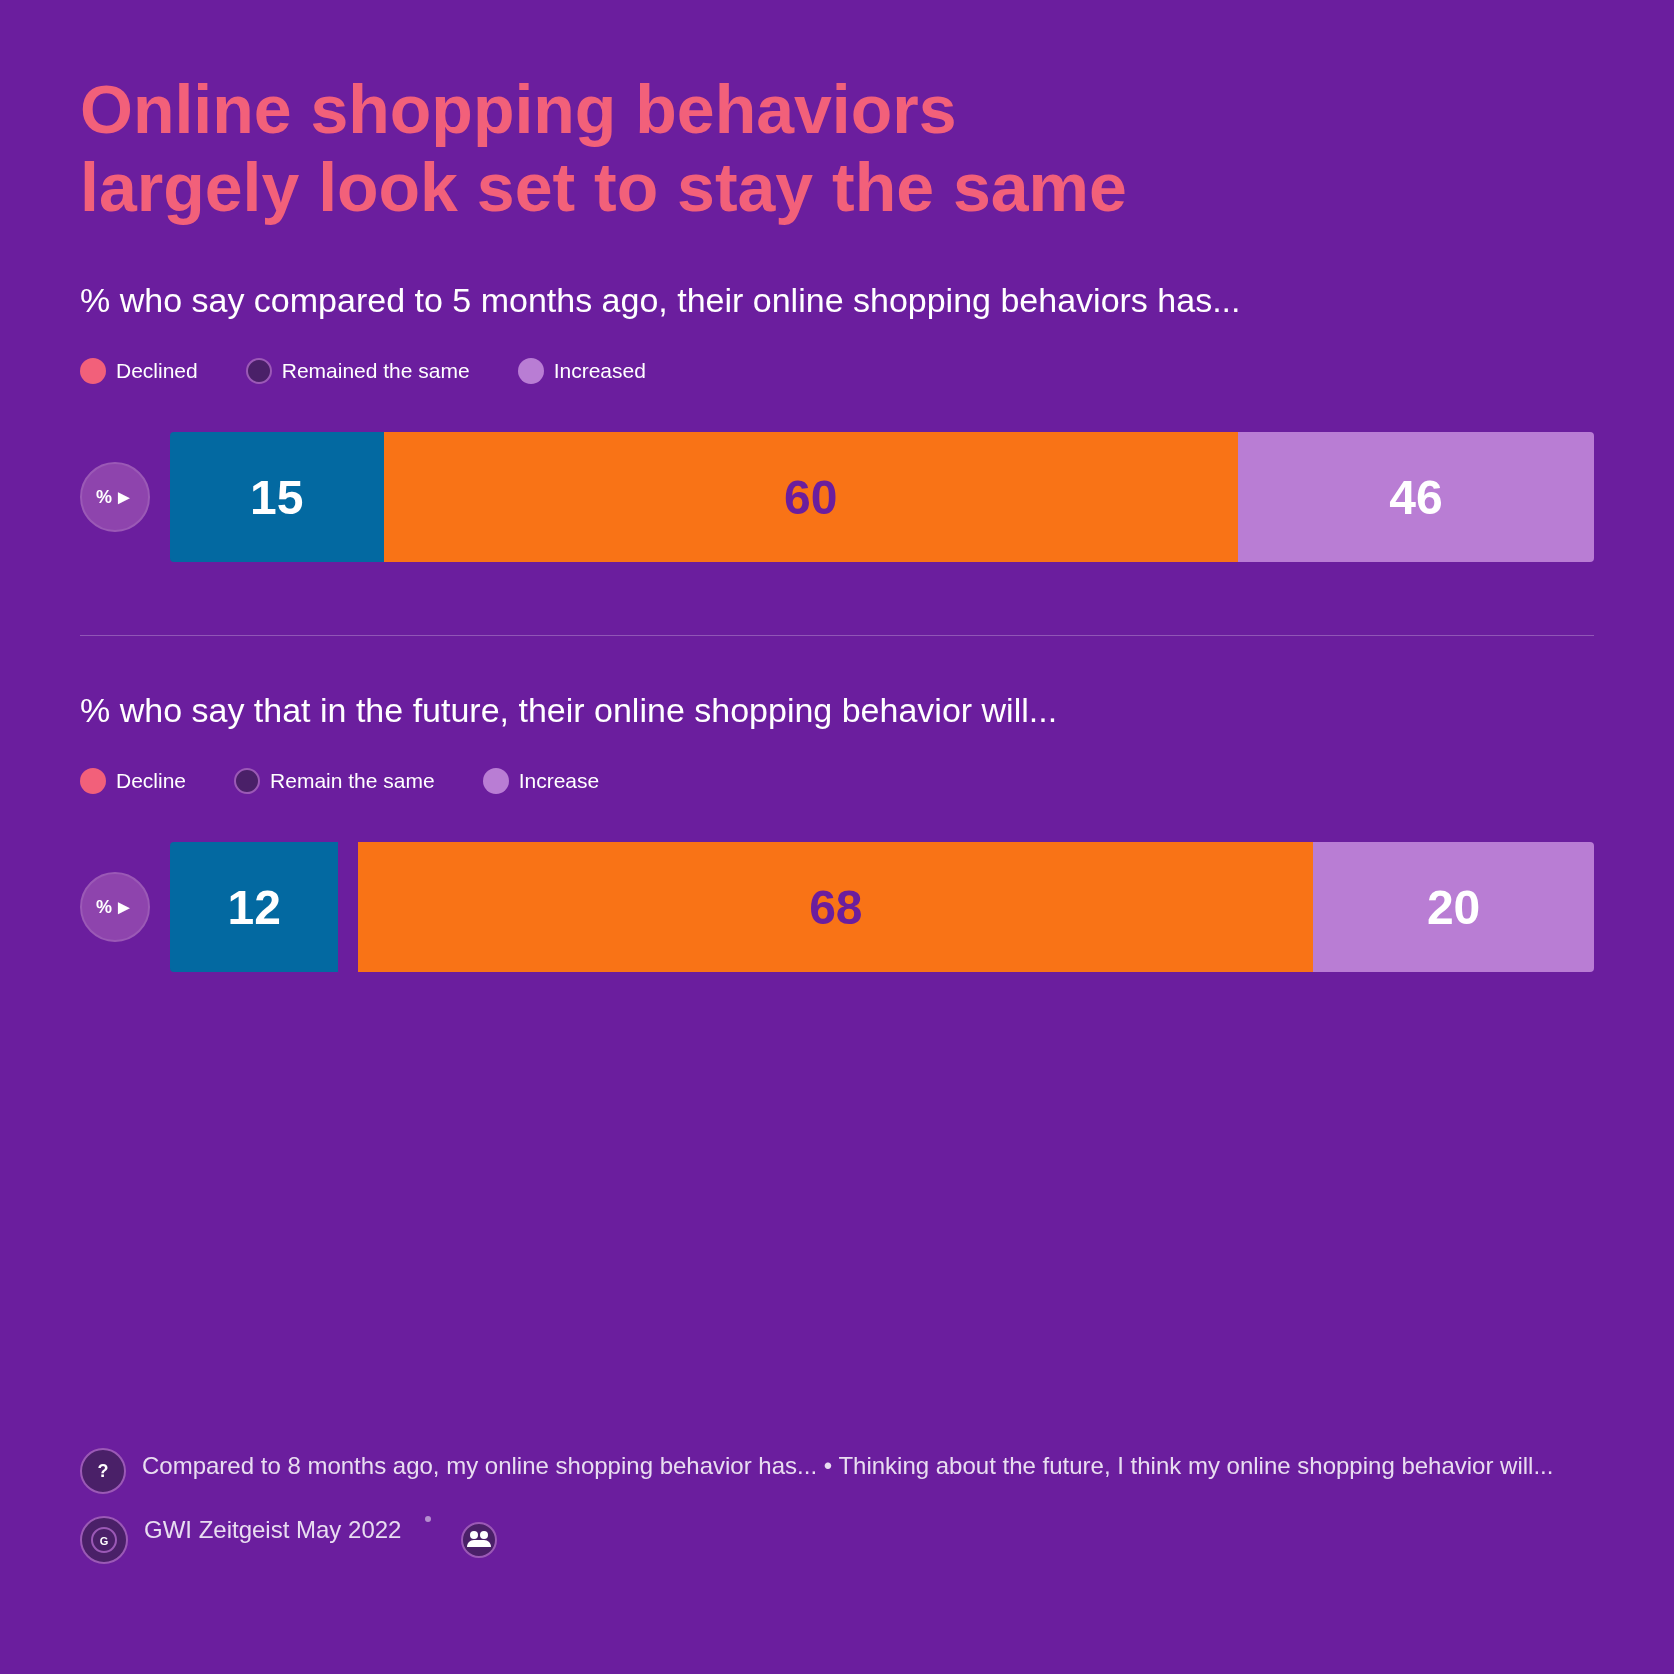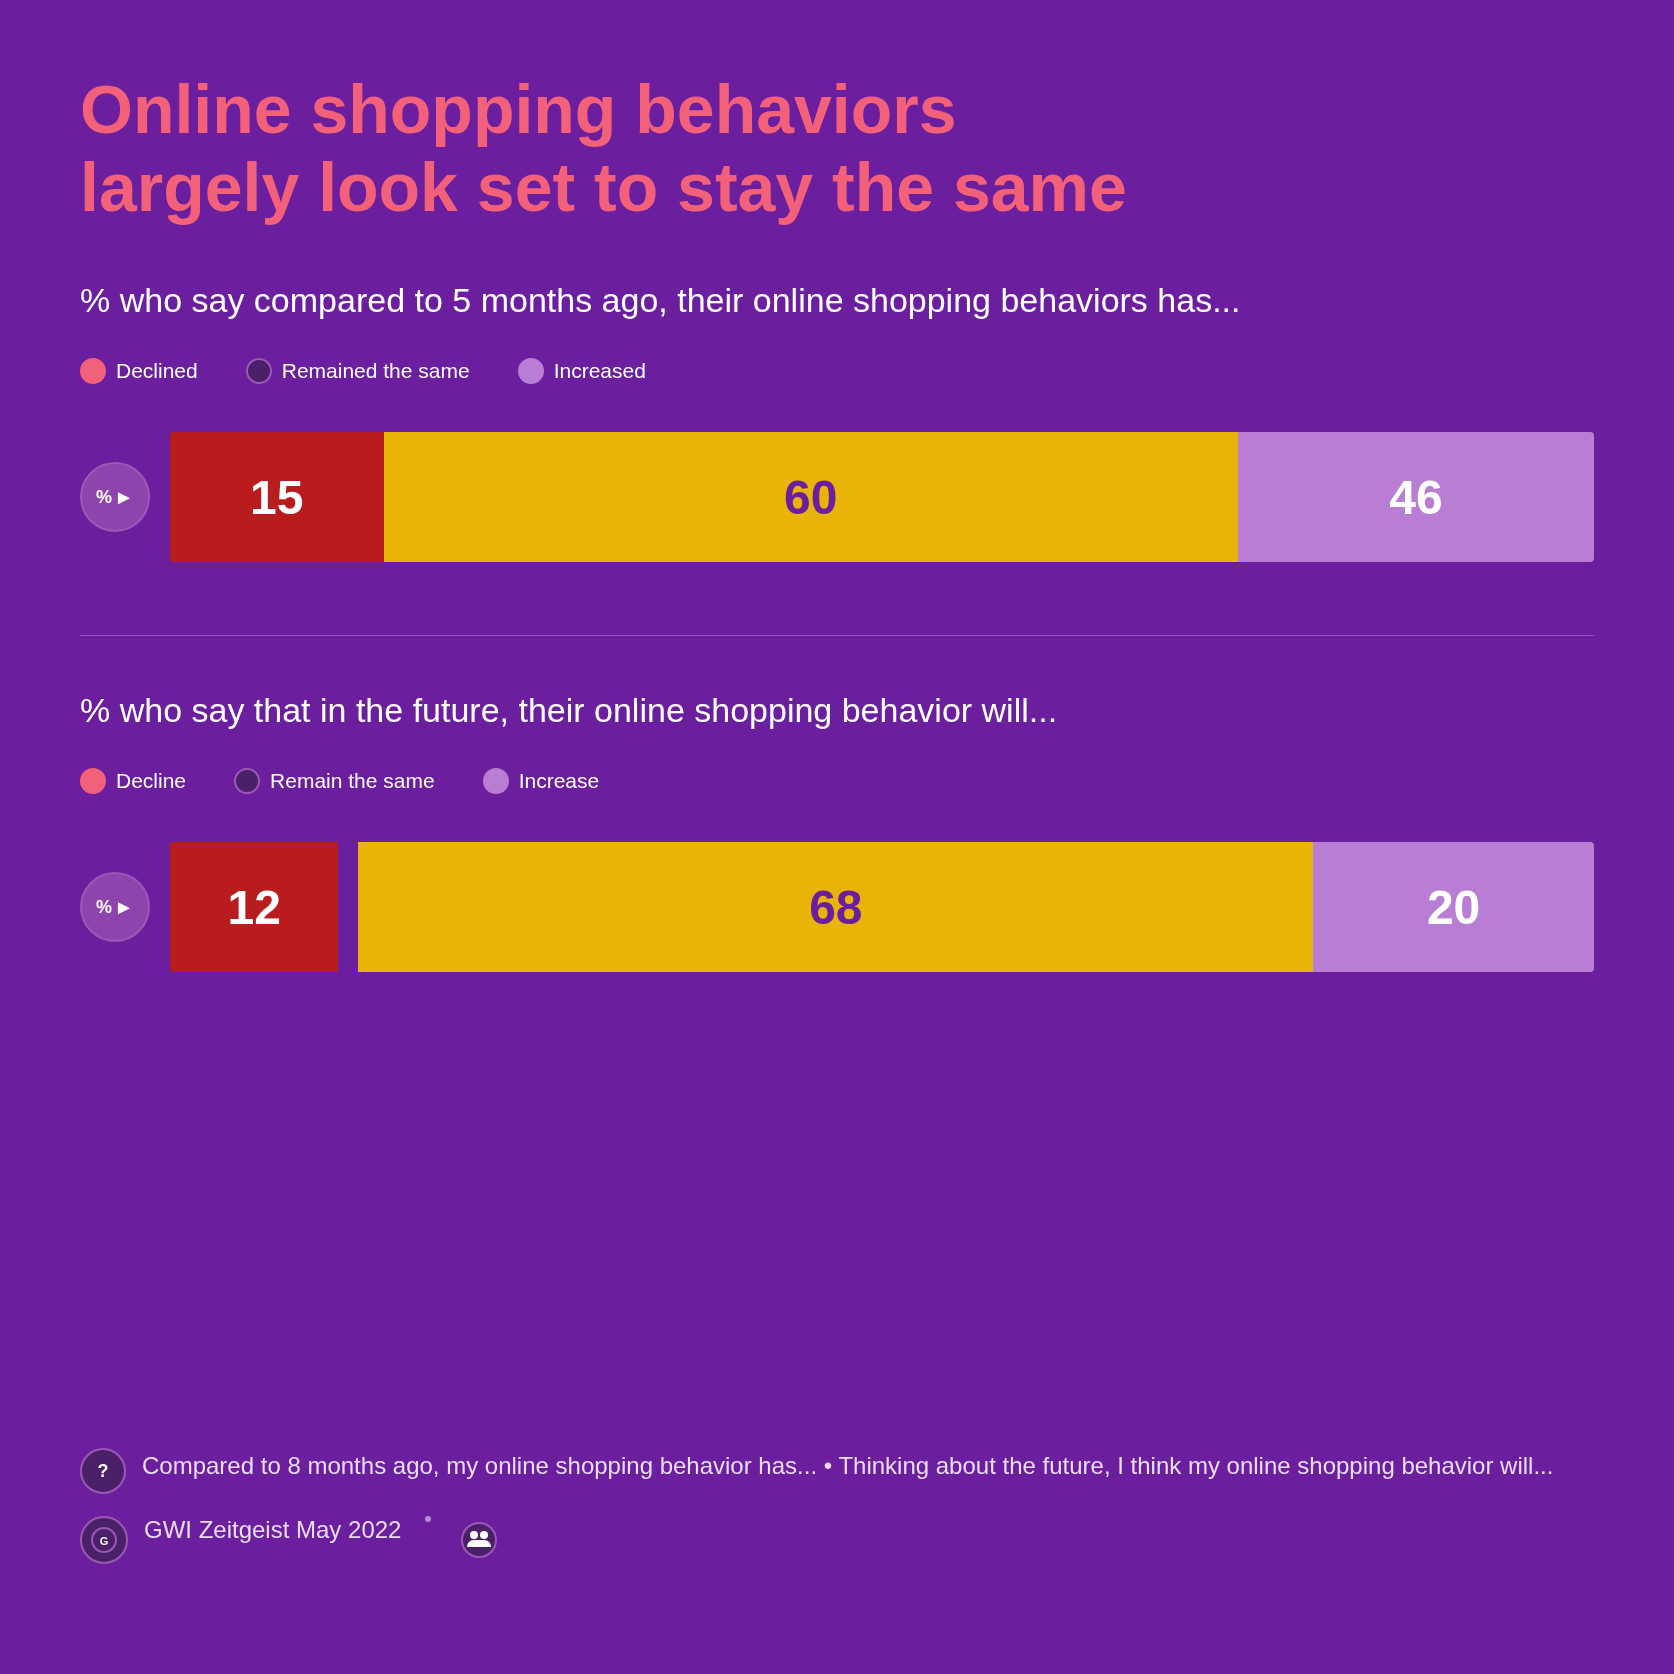--- a/index.html
+++ b/index.html
@@ -104,22 +104,22 @@
 
     .bar-segment {
       display: flex;
       align-items: center;
       justify-content: center;
       font-size: 48px;
       font-weight: 900;
       color: white;
     }
 
-    .seg-pink { background-color: #b91c1c; }
-    .seg-white { background-color: #eab308; color: #6B1E9E; }
+    .seg-pink { background-color: #0369a1; }
+    .seg-white { background-color: #f97316; color: #6B1E9E; }
     .seg-purple { background-color: #B97DD4; }
 
     .divider {
       height: 1px;
       background-color: rgba(255,255,255,0.25);
       margin: 55px 0;
     }
 
     .footer {
       margin-top: auto;

